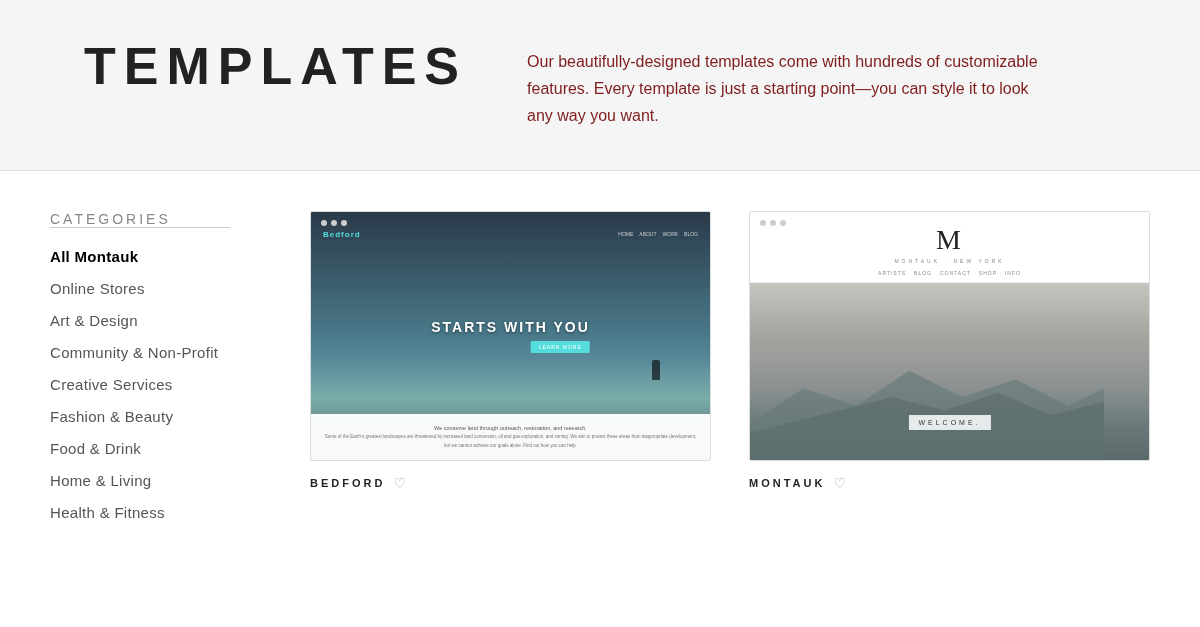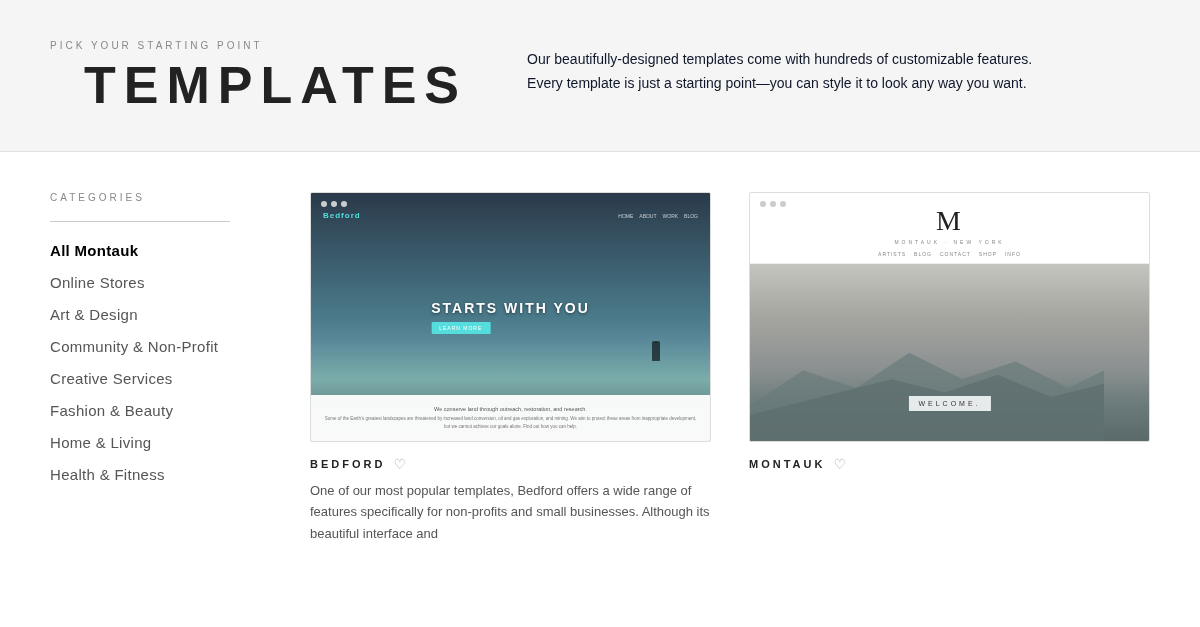--- a/index.html
+++ b/index.html
@@ -29,45 +29,44 @@
       text-transform: uppercase;
       color: #222;
       line-height: 1;
       margin-left: 34px;
     }
     .header-right {
       flex: 1;
       padding-top: 8px;
     }
     .header-desc {
-      font-size: 14px;
+      font-size: 16px;
       line-height: 1.7;
-      color: #0f172a;
+      color: #7f1d1d;
       max-width: 520px;
     }
 
     
     .main-content {
       display: flex;
       padding: 40px 50px;
       gap: 40px;
       min-height: 480px;
     }
 
     
     .sidebar {
       flex: 0 0 220px;
       min-width: 220px;
     }
     .categories-label {
-      font-size: 10px;
+      font-size: 14px;
       letter-spacing: 3px;
       text-transform: uppercase;
       color: #888;
-      margin-bottom: 18px;
       font-weight: 500;
     }
     .sidebar-divider {
       height: 1px;
       background: #ccc;
       margin-bottom: 20px;
       width: 180px;
     }
     .sidebar-nav { list-style: none; }
     .sidebar-nav li {
@@ -158,21 +157,21 @@
     }
     .bedford-nav-link {
       color: rgba(255,255,255,0.7);
       font-size: 5px;
     }
     .bedford-hero-text {
       position: absolute;
       top: 50%;
       left: 50%;
       transform: translate(-50%, -50%);
-      text-align: left;
+      text-align: right;
       color: #fff;
     }
     .bedford-starts {
       font-size: 14px;
       font-weight: 800;
       letter-spacing: 2px;
       text-shadow: 0 1px 3px rgba(0,0,0,0.5);
       white-space: nowrap;
     }
     .bedford-cta {
@@ -294,21 +293,20 @@
       font-size: 13px;
       line-height: 1.65;
       color: #555;
     }
   </style>
 </head>
 <body>
 
 <div class="header-section">
   <div class="header-left">
-    <div class="header-subtitle">PICK YOUR STARTING POINT</div>
     <div class="header-title">TEMPLATES</div>
   </div>
   <div class="header-right">
     <p class="header-desc">Our beautifully-designed templates come with hundreds of customizable features. Every template is just a starting point—you can style it to look any way you want.</p>
   </div>
 </div>
 
 <div class="main-content">
 
   <nav class="sidebar">
@@ -325,20 +323,23 @@
         <a href="#">Art &amp; Design</a>
       </li>
       <li>
         <a href="#">Community &amp; Non-Profit</a>
       </li>
       <li>
         <a href="#">Creative Services</a>
       </li>
       <li>
         <a href="#">Fashion &amp; Beauty</a>
+      </li>
+      <li>
+        <a href="#">Food &amp; Drink</a>
       </li>
       <li>
         <a href="#">Home &amp; Living</a>
       </li>
       <li>
         <a href="#">Health &amp; Fitness</a>
       </li>
     </ul>
   </nav>
 
@@ -369,21 +370,20 @@
           <div class="bedford-footer-text">
             We conserve land through outreach, restoration, and research.<br>
             <span style="font-size:4.5px; color:#777;">Some of the Earth's greatest landscapes are threatened by increased land conversion, oil and gas exploration, and mining. We aim to protect these areas from inappropriate development, but we cannot achieve our goals alone. Find out how you can help.</span>
           </div>
         </div>
       </div>
       <div class="template-name-row">
         <span class="template-name">BEDFORD</span>
         <span class="heart-icon">♡</span>
       </div>
-      <p class="template-desc">One of our most popular templates, Bedford offers a wide range of features specifically for non-profits and small businesses. Although its beautiful interface and</p>
     </div>
 
     <div class="template-card">
       <div class="template-thumbnail">
         <div class="window-dots">
           <div class="dot"></div>
           <div class="dot"></div>
           <div class="dot"></div>
         </div>
         <div class="montauk-bg">

